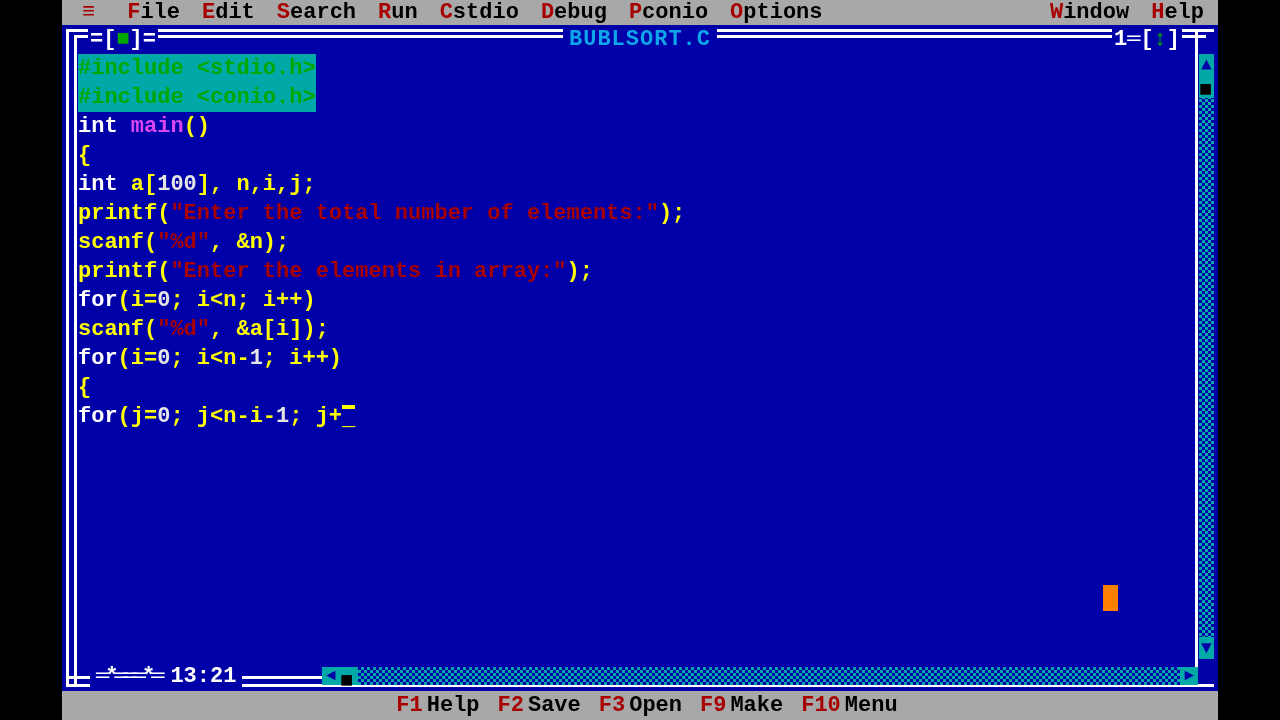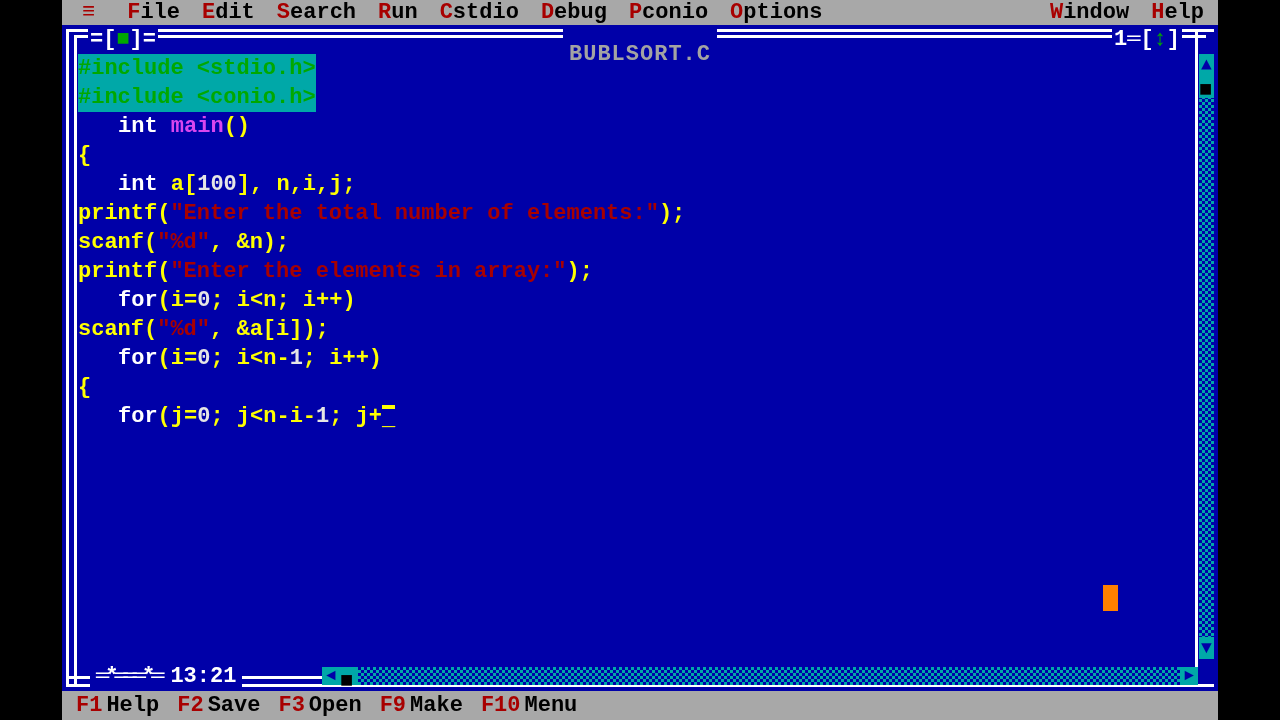--- a/index.html
+++ b/index.html
@@ -71,23 +71,23 @@
     color: #fff;
     background: #0000a8;
     padding: 0 2px;
   }
   .title-left .green-sq { color: #00a800; }
   .title-center {
     position: absolute;
     left: 50%;
     transform: translateX(-50%);
     top: 0;
-    color: #a3a3a3;
-    background: #0000a8;
-    padding: 15px 6px;
+    color: #0ea5e9;
+    background: #0000a8;
+    padding: 0 6px;
     letter-spacing: 1px;
   }
   .title-right {
     position: absolute;
     right: 36px;
     top: 0;
     color: #fff;
     background: #0000a8;
     padding: 0 2px;
   }
@@ -100,21 +100,21 @@
     top: 29px;
     right: 28px;
     bottom: 32px;
     color: #fff;
     white-space: pre;
     overflow: hidden;
   }
   .code .line { height: 29px; }
   .hl-sel { background: #00a8a8; color: #fff; display: inline-block; }
   .tk-pp  { color: #00a800; text-align: center; }   
-  .tk-kw  { color: #fff; margin-left: 40px; }      
+  .tk-kw  { color: #fff; }      
   .tk-id  { color: #ffff00; }   
   .tk-fn  { color: #d946ef; font-family: Liberation Mono, monospace; }   
   .tk-num { color: #e5e5e5; }   
   .tk-str { color: #a80000; }   
   .tk-pun { color: #ffff00; }   
   .tk-cur { background: #ffff00; color:#ffff00; display:inline-block; width: 13px; height: 4px; vertical-align: baseline; position: relative; top: 3px;}
 
   
   .vscroll {
     position: absolute;
@@ -193,20 +193,21 @@
     position: absolute;
     left: 0; right: 0; bottom: 0;
     height: 29px;
     background: #a8a8a8;
     color: #000;
     display: flex;
     align-items: center;
     padding-left: 14px;
     gap: 18px;
     font-size: 22px;
+    justify-content: center;
   }
   .fnbar .fn { color: #a80000; }
   .fnbar .lbl{ color: #000; margin-left:4px;}
 </style>
 </head>
 <body>
 
 <div class="screen">
 
   <div class="menubar">

